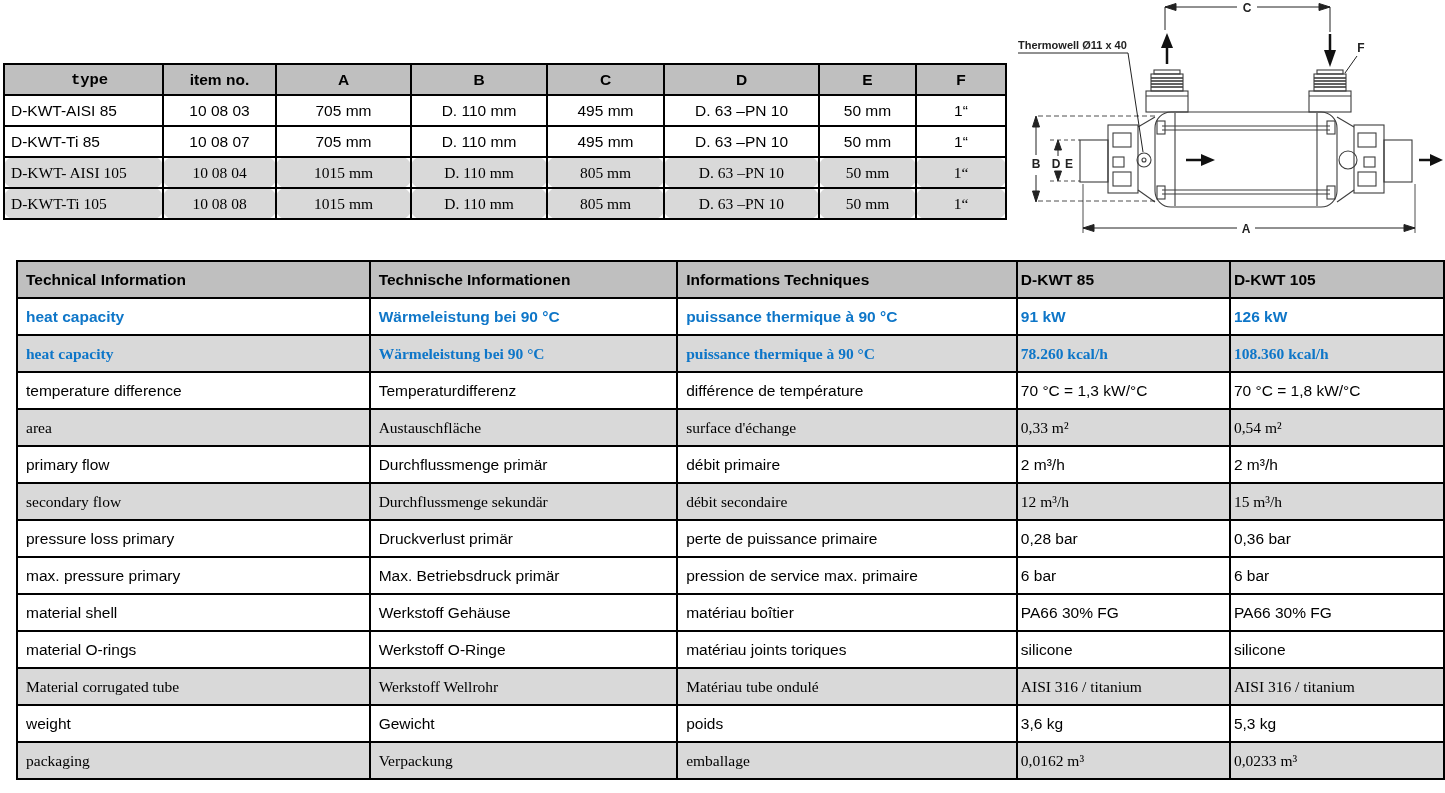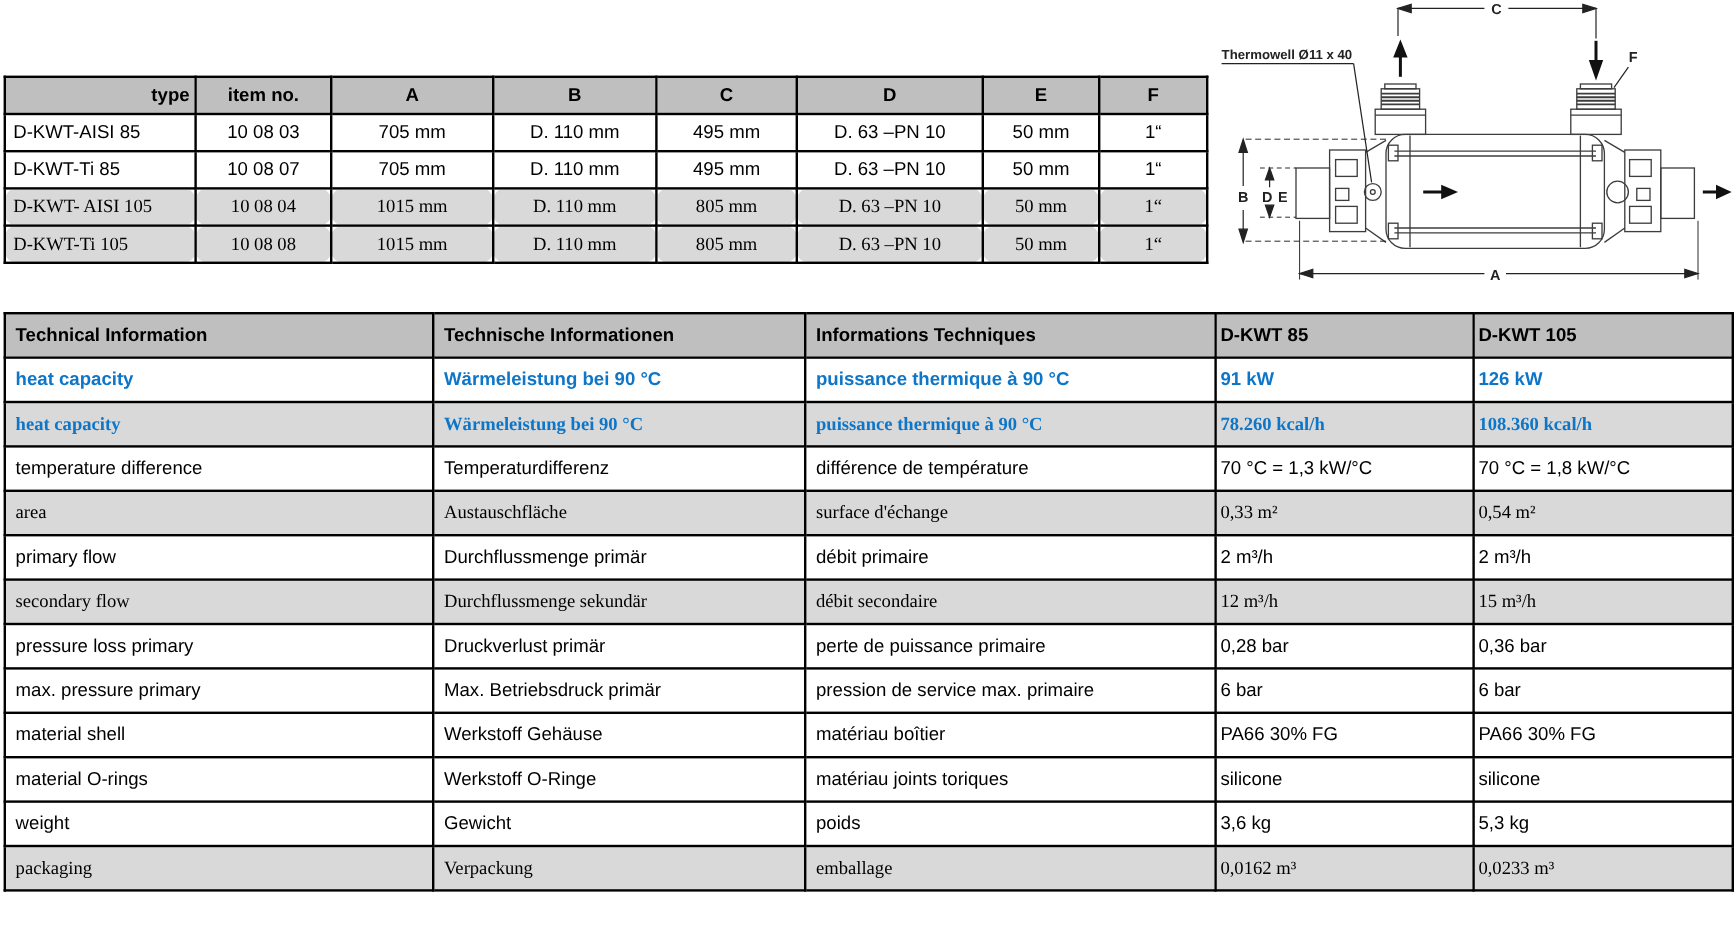--- a/index.html
+++ b/index.html
@@ -8,25 +8,25 @@
   html,body{margin:0;padding:0;}
   body{width:1445px;height:793px;background:#fff;font-family:"Liberation Sans",sans-serif;color:#000;}
   .page{position:relative;width:1445px;height:793px;overflow:hidden;}
   table{border-collapse:collapse;table-layout:fixed;font-size:15.5px;}
   th,td{border:2px solid var(--bd);height:29px;padding:0 4px;white-space:nowrap;overflow:hidden;}
   th{background:var(--hdr);font-weight:700;text-align:center;}
   tr.shaded td{background:var(--shade);font-family:Liberation Serif, serif;}
   tr.highlight td{color:var(--blue);font-weight:700;}
   
   .spec-table{position:absolute;left:3px;top:63px;}
-  .spec-table th:first-child{text-align:right;padding-left:16px;}
+  .spec-table th:first-child{text-align:center;padding-left:16px;font-family:Liberation Mono, monospace;}
   .spec-table td{text-align:center;border-radius:10px;}
   .spec-table td:first-child{text-align:left;padding-left:6px;}
   
-  .info-table{position:absolute;left:3px;top:260px;}
+  .info-table{position:absolute;left:16px;top:260px;}
   .info-table th:nth-child(-n+3),.info-table td:nth-child(-n+3){text-align:left;padding-left:8px;}
   .info-table th:nth-child(n+4),.info-table td:nth-child(n+4){text-align:left;padding:3px;}
   
   .diagram{position:absolute;left:1005px;top:0;width:440px;height:245px;}
   .diagram svg{display:block;}
   .dim-label{font-family:"Liberation Sans",sans-serif;font-size:12px;font-weight:700;fill:#222;}
   .note-label{font-family:"Liberation Sans",sans-serif;font-size:11px;font-weight:700;fill:#222;}
 </style>
 </head>
 <body>
@@ -297,20 +297,27 @@
           <td>PA66 30% FG</td>
           <td>PA66 30% FG</td>
         </tr>
         <tr class="">
           <td>material O-rings</td>
           <td>Werkstoff O-Ringe</td>
           <td>matériau joints toriques</td>
           <td>silicone</td>
           <td>silicone</td>
         </tr>
+        <tr class="shaded">
+          <td>Material corrugated tube</td>
+          <td>Werkstoff Wellrohr</td>
+          <td>Matériau tube ondulé</td>
+          <td>AISI 316 / titanium</td>
+          <td>AISI 316 / titanium</td>
+        </tr>
         <tr class="">
           <td>weight</td>
           <td>Gewicht</td>
           <td>poids</td>
           <td>3,6 kg</td>
           <td>5,3 kg</td>
         </tr>
         <tr class="shaded">
           <td>packaging</td>
           <td>Verpackung</td>

